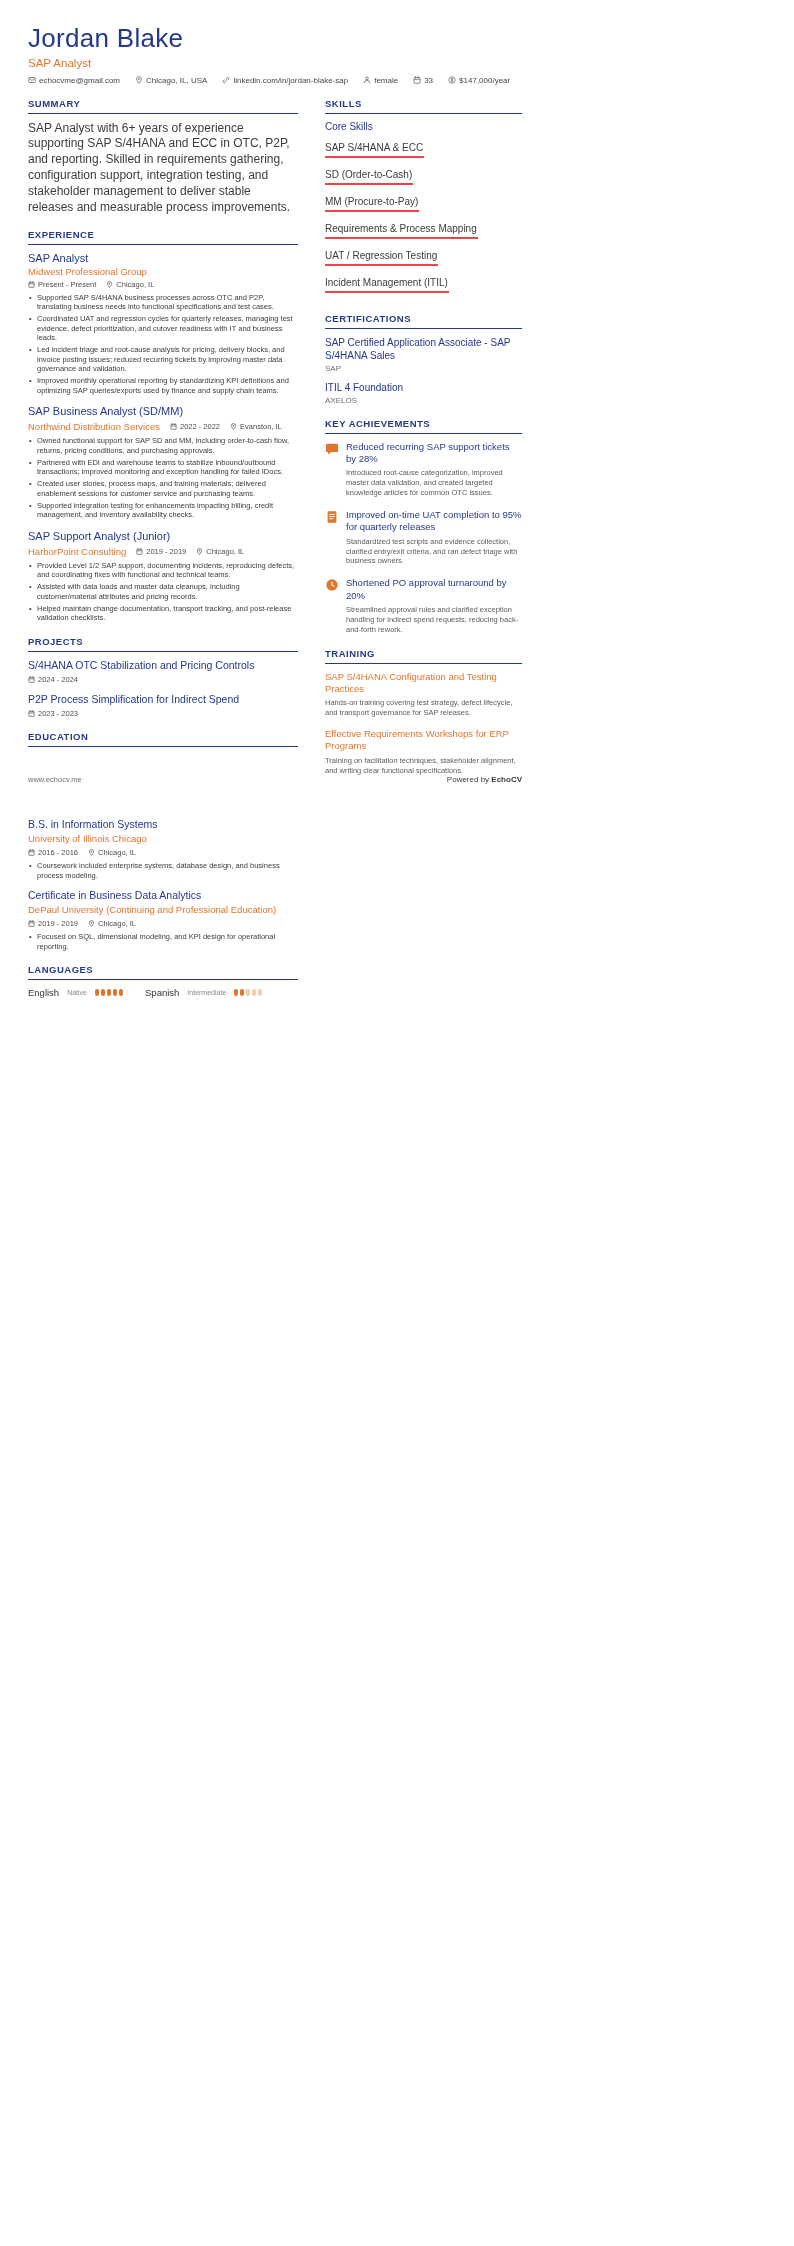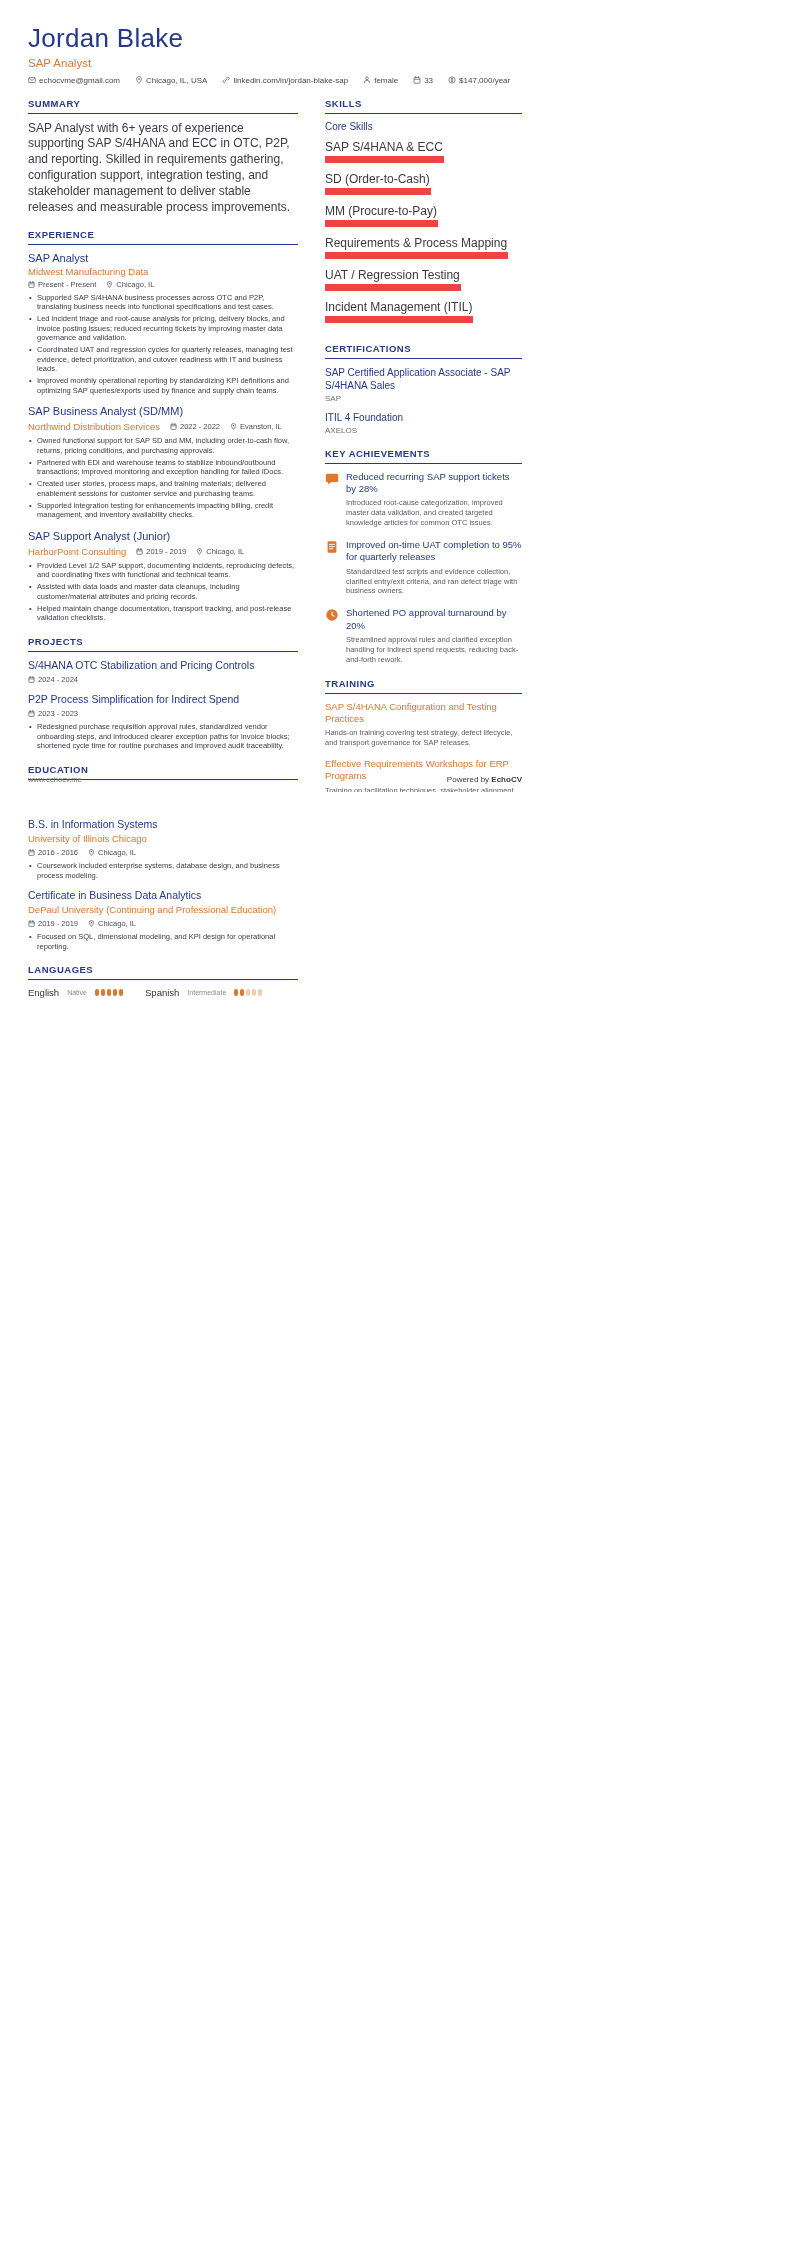--- a/index.html
+++ b/index.html
@@ -56,21 +56,21 @@
   .lang-item{display:flex;align-items:center;gap:8px;}
   .lang-name{font-size:9.5px;color:#33333a;}
   .lang-level{font-size:7px;color:#8a8a90;}
   .dots{display:inline-flex;gap:2px;align-items:center;}
   .dot{width:4px;height:7px;border-radius:2px;background:#f3cda9;display:inline-block;}
   .dot.filled{background:var(--orange);}
 
   
   .skill-group{font-size:10px;color:var(--navy);font-weight:500;margin:1px 0 6px;}
   .tags{line-height:1;}
-  .tag{display:inline-block;font-size:12px;color:#3a3a40;border-bottom:7px solid #ef4444;padding:0 1px 3px 0;margin:0 10px 7px 0;}
+  .tag{display:inline-block;font-size:10px;color:#3a3a40;border-bottom:2px solid #ef4444;padding:0 1px 3px 0;margin:0 10px 7px 0;}
   .cert{margin-bottom:8px;}
   .cert-title{font-size:10px;color:var(--navy);font-weight:500;line-height:1.3;}
   .cert-issuer{font-size:8px;color:#6e6e74;margin-top:2px;}
   .ach{display:flex;gap:7px;margin-bottom:11px;}
   .ach-ic{flex:none;width:14px;height:14px;color:var(--orange);margin-top:1px;}
   .ach-ic svg{width:14px;height:14px;display:block;}
   .ach-body{min-width:0;}
   .ach-title{font-size:9.5px;color:var(--navy);font-weight:500;line-height:1.3;}
   .ach-desc{font-size:7.5px;color:var(--muted);line-height:1.32;margin-top:3px;}
   .train{margin-bottom:10px;}
@@ -182,39 +182,39 @@
         <section class="section">
           <h2 class="sec-head">SUMMARY</h2>
           <p class="summary-text">SAP Analyst with 6+ years of experience supporting SAP S/4HANA and ECC in OTC, P2P, and reporting. Skilled in requirements gathering, configuration support, integration testing, and stakeholder management to deliver stable releases and measurable process improvements.</p>
         </section>
 
         <section class="section">
           <h2 class="sec-head">EXPERIENCE</h2>
 
           <div class="job">
             <div class="job-title">SAP Analyst</div>
-            <div class="company">Midwest Manufacturing Data</div>
+            <div class="company">Midwest Professional Group</div>
             <div class="meta-row">
               <span class="m-item">
                   <svg class="mi">
                     <use href="#i-cal"></use>
                   </svg>
                   <span>Present - Present</span>
                 </span>
               <span class="m-item">
                   <svg class="mi">
                     <use href="#i-pin"></use>
                   </svg>
                   <span>Chicago, IL</span>
                 </span>
             </div>
             <ul class="bullets">
               <li>Supported SAP S/4HANA business processes across OTC and P2P, translating business needs into functional specifications and test cases.</li>
+              <li>Coordinated UAT and regression cycles for quarterly releases, managing test evidence, defect prioritization, and cutover readiness with IT and business leads.</li>
               <li>Led incident triage and root-cause analysis for pricing, delivery blocks, and invoice posting issues; reduced recurring tickets by improving master data governance and validation.</li>
-              <li>Coordinated UAT and regression cycles for quarterly releases, managing test evidence, defect prioritization, and cutover readiness with IT and business leads.</li>
               <li>Improved monthly operational reporting by standardizing KPI definitions and optimizing SAP queries/exports used by finance and supply chain teams.</li>
             </ul>
           </div>
 
           <div class="job">
             <div class="job-title">SAP Business Analyst (SD/MM)</div>
             <div class="company-row">
               <div class="company">Northwind Distribution Services</div>
               <div class="meta-row">
                 <span class="m-item">
@@ -284,23 +284,20 @@
           <div class="proj">
             <div class="proj-title">P2P Process Simplification for Indirect Spend</div>
             <div class="meta-row">
               <span class="m-item">
                   <svg class="mi">
                     <use href="#i-cal"></use>
                   </svg>
                   <span>2023 - 2023</span>
                 </span>
             </div>
-            <ul class="bullets">
-              <li>Redesigned purchase requisition approval rules, standardized vendor onboarding steps, and introduced clearer exception paths for invoice blocks; shortened cycle time for routine purchases and improved audit traceability.</li>
-            </ul>
           </div>
         </section>
 
         <section class="section">
           <h2 class="sec-head">EDUCATION</h2>
         </section>
       </div>
 
       <div class="col-right">
 

